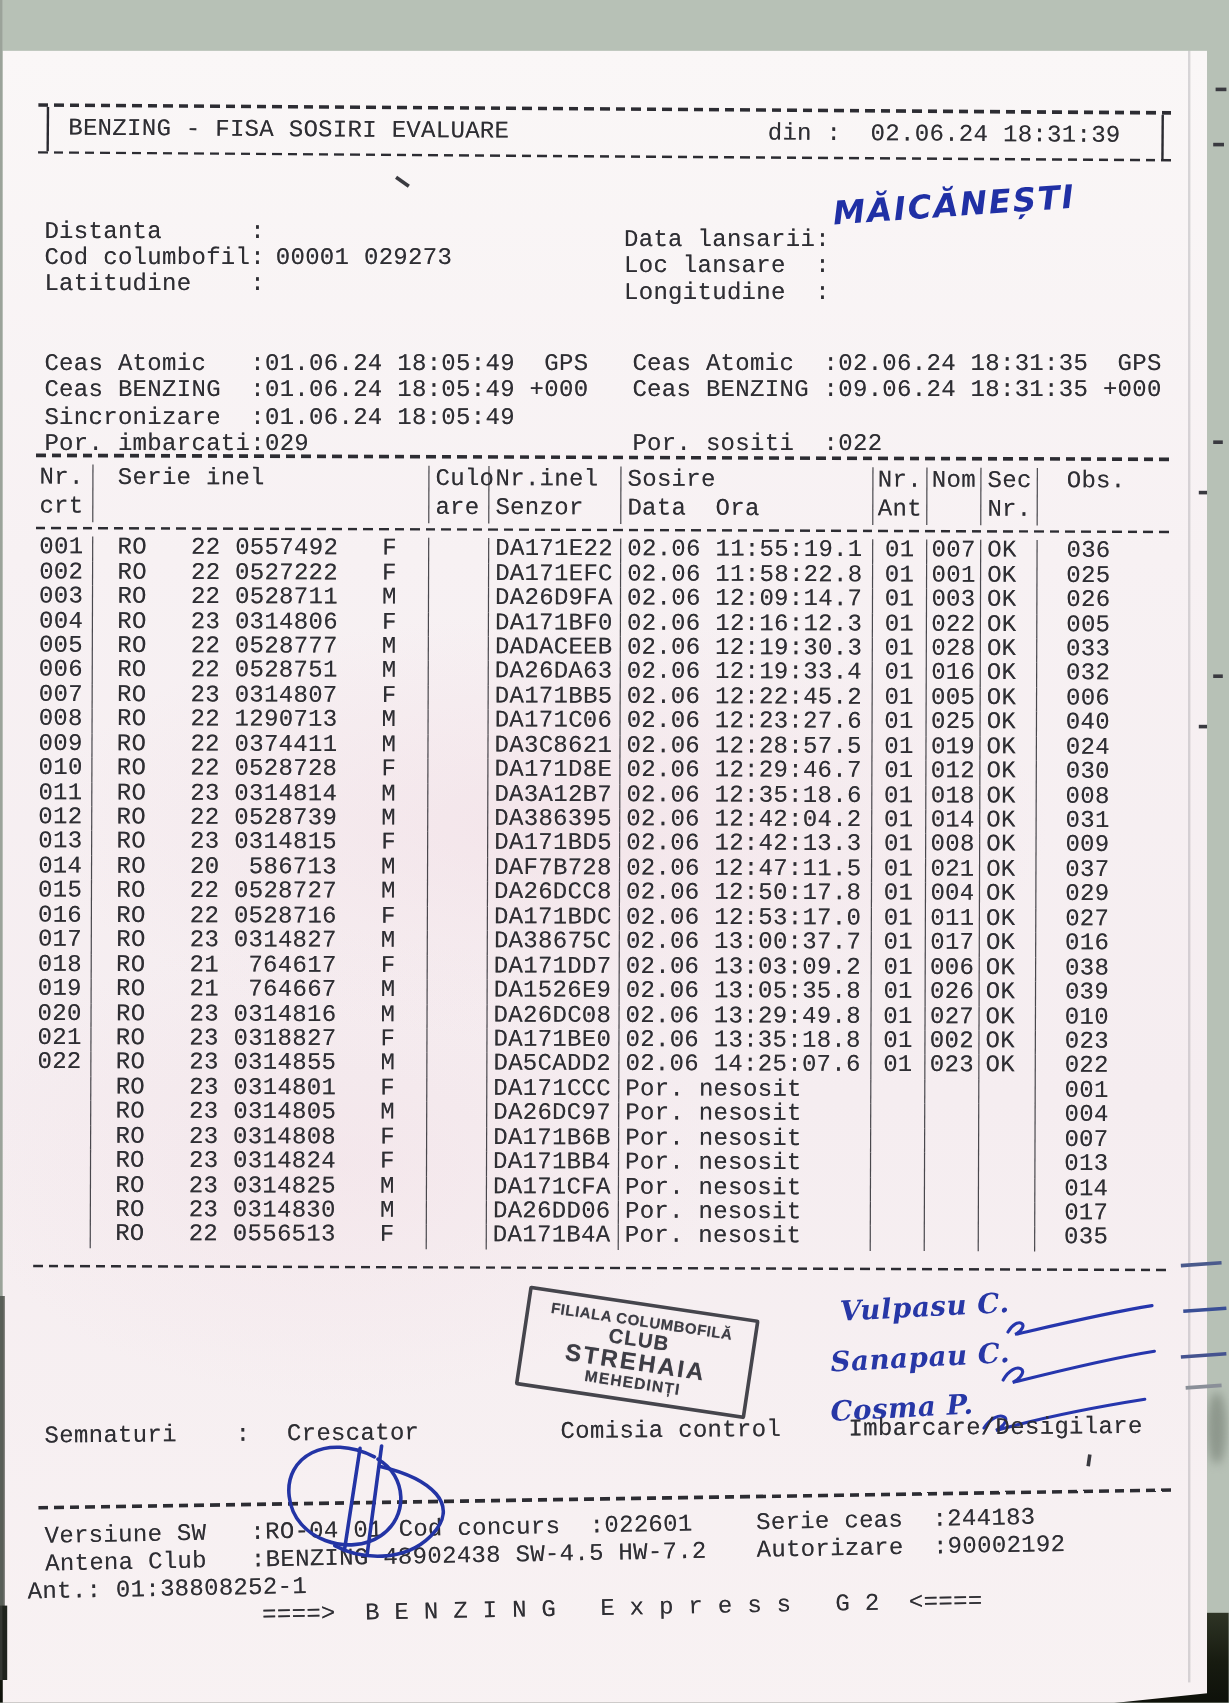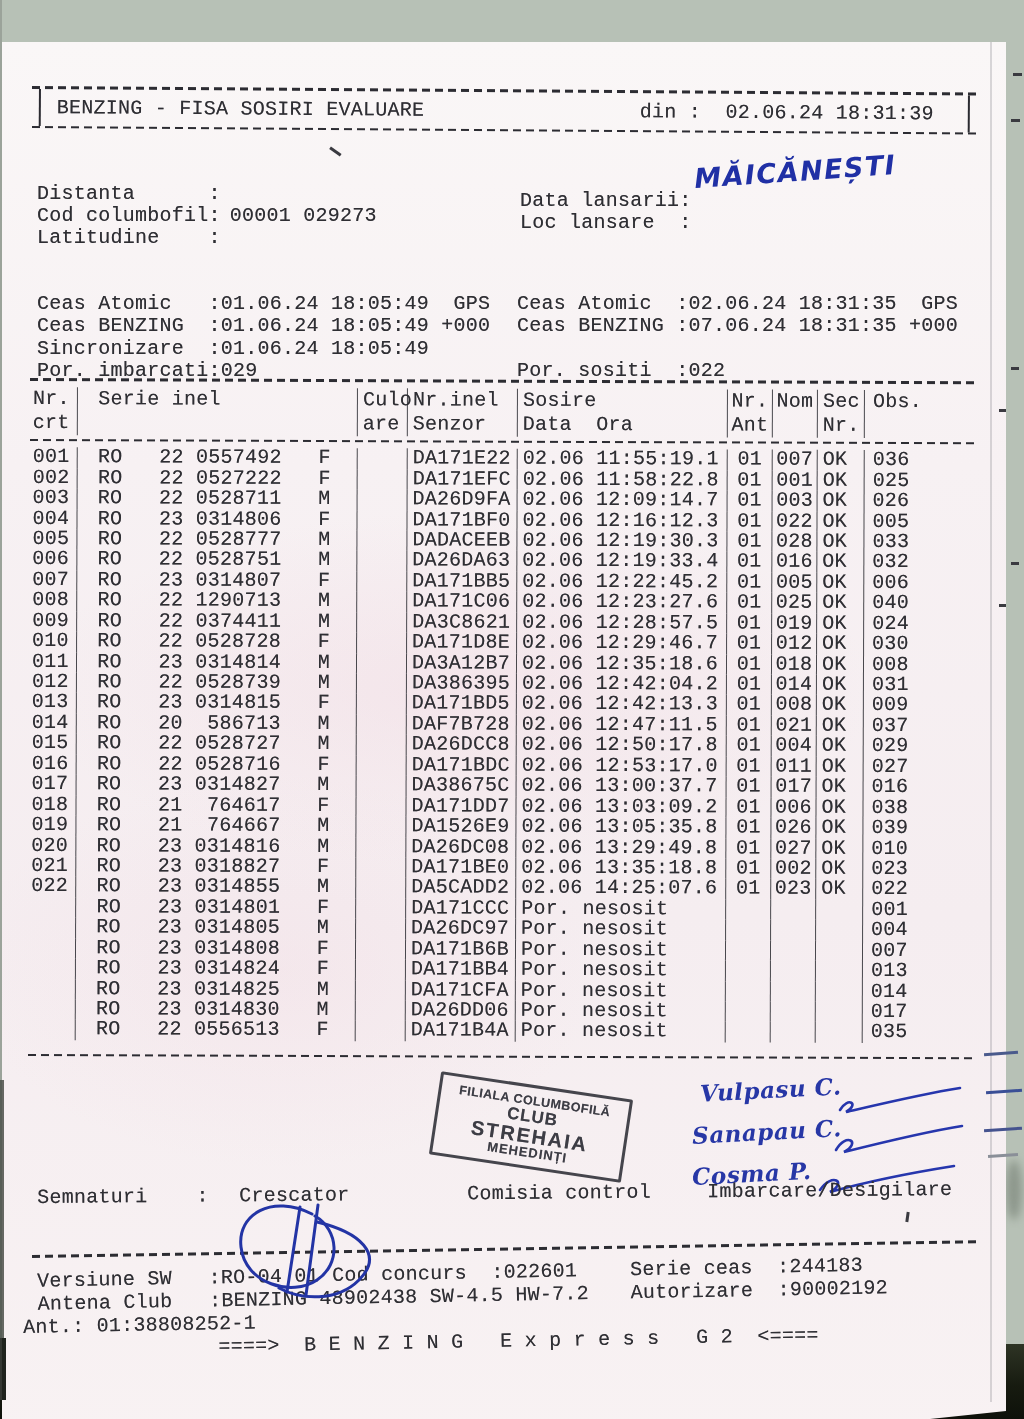--- a/index.html
+++ b/index.html
@@ -25,40 +25,40 @@
   .hdr-box{position:absolute;left:30px;top:44px;width:945px;transform:rotate(.4deg);transform-origin:left top;}
   .hdr-row{display:flex;align-items:center;margin:0 7px;border-left:2px solid #2b2b31;border-right:2px solid #2b2b31;padding:7px 16px;}
   .hdr-din{margin-left:auto;padding-right:18px;}
   
   .kv{line-height:22px;}
   .kv .v{padding-left:9px;}
   .info-left{position:absolute;left:35px;top:115px;}
   .info-right{position:absolute;left:518px;top:128px;}
   .gap26{margin-top:26px;} .gap20{margin-top:20px;}
   .clocks{position:absolute;left:35px;top:251px;}
-  .clock-row{display:flex;line-height:22.4px;}
+  .clock-row{display:flex;line-height:22.4px;gap:10px;}
   .clock-left{width:480px;flex:none;}
   .handwriting-loc{position:absolute;left:692px;top:114px;transform:rotate(-4deg);
     font-family:"DejaVu Sans",sans-serif;font-style:italic;font-weight:bold;font-size:27px;
     letter-spacing:1.5px;color:#2030a5;}
   
   .tbl{position:absolute;left:28px;top:336px;width:947px;transform:rotate(.2deg);transform-origin:left top;}
   .thead{display:flex;padding:6px 0 4px 0;}
   .hcell{display:flex;flex-direction:column;line-height:24px;}
   .cell,.hcell{box-sizing:border-box;flex:none;border-left:1.8px solid rgba(42,42,48,.85);white-space:pre;}
   .cell.c0,.hcell.c0{border-left:none;}
   .c0{width:47px;padding-left:3px;}
   .c1{width:280px;padding-left:8px;}
   .c2{width:50px;padding-left:5px;}
   .c3{width:110px;padding-left:5px;}
   .c4{width:210px;padding-left:5px;}
   .c5{width:45px;text-align:center;}
   .c6{width:45px;text-align:center;}
   .c7{width:47px;padding-left:5px;}
-  .c8{width:113px;padding-left:8px;}
+  .c8{width:113px;padding-left:24px;}
   .tbody{padding-top:6px;}
   .trow{display:flex;height:20.45px;line-height:20.45px;}
   .tbl-bottom{margin-top:14px;}
   
   .stamp{position:absolute;left:432px;top:1043px;width:188px;height:78px;transform:rotate(8.5deg);
     border:3.2px solid #45454c;border-radius:2px;display:flex;flex-direction:column;justify-content:center;
     align-items:center;color:#3d3d45;font-family:"Liberation Sans",sans-serif;font-weight:bold;
     text-shadow:0 0 .6px rgba(61,61,69,.6);}
   .stamp .s1{font-size:12.5px;letter-spacing:.5px;line-height:14px;}
   .stamp .s2{font-size:17px;line-height:18px;letter-spacing:1px;}
@@ -111,31 +111,32 @@
     <div class="mark" style="left:327px;top:108px;width:13px;height:2.6px;transform:rotate(35deg);"></div>
 
     <div class="info-left mono">
       <div class="kv gap26"><span class="pre">Distanta      :</span><span class="pre v"></span></div>
       <div class="kv"><span class="pre">Cod columbofil:</span><span class="pre v">00001 029273</span></div>
       <div class="kv"><span class="pre">Latitudine    :</span><span class="pre v"></span></div>
     </div>
     <div class="info-right mono">
       <div class="kv gap20"><span class="pre">Data lansarii:</span><span class="pre v"></span></div>
       <div class="kv"><span class="pre">Loc lansare  :</span><span class="pre v"></span></div>
+      <div class="kv"><span class="pre">Longitudine  :</span><span class="pre v"></span></div>
     </div>
     <div class="handwriting-loc">MĂICĂNEȘTI</div>
 
     <div class="clocks mono">
       <div class="clock-row">
         <div class="clock-left"><span class="pre">Ceas Atomic   :</span><span class="pre v">01.06.24 18:05:49  GPS</span></div>
         <div><span class="pre">Ceas Atomic  :</span><span class="pre v">02.06.24 18:31:35  GPS</span></div>
       </div>
       <div class="clock-row">
         <div class="clock-left"><span class="pre">Ceas BENZING  :</span><span class="pre v">01.06.24 18:05:49 +000</span></div>
-        <div><span class="pre">Ceas BENZING :</span><span class="pre v">07.06.24 18:31:35 +000</span></div>
+        <div><span class="pre">Ceas BENZING :</span><span class="pre v">09.06.24 18:31:35 +000</span></div>
       </div>
       <div class="clock-row">
         <div class="clock-left"><span class="pre">Sincronizare  :</span><span class="pre v">01.06.24 18:05:49</span></div>
         <div><span class="pre"></span><span class="pre v"></span></div>
       </div>
       <div class="clock-row">
         <div class="clock-left"><span class="pre">Por. imbarcati:</span><span class="pre v">029</span></div>
         <div><span class="pre">Por. sositi  :</span><span class="pre v">022</span></div>
       </div>
     </div>

